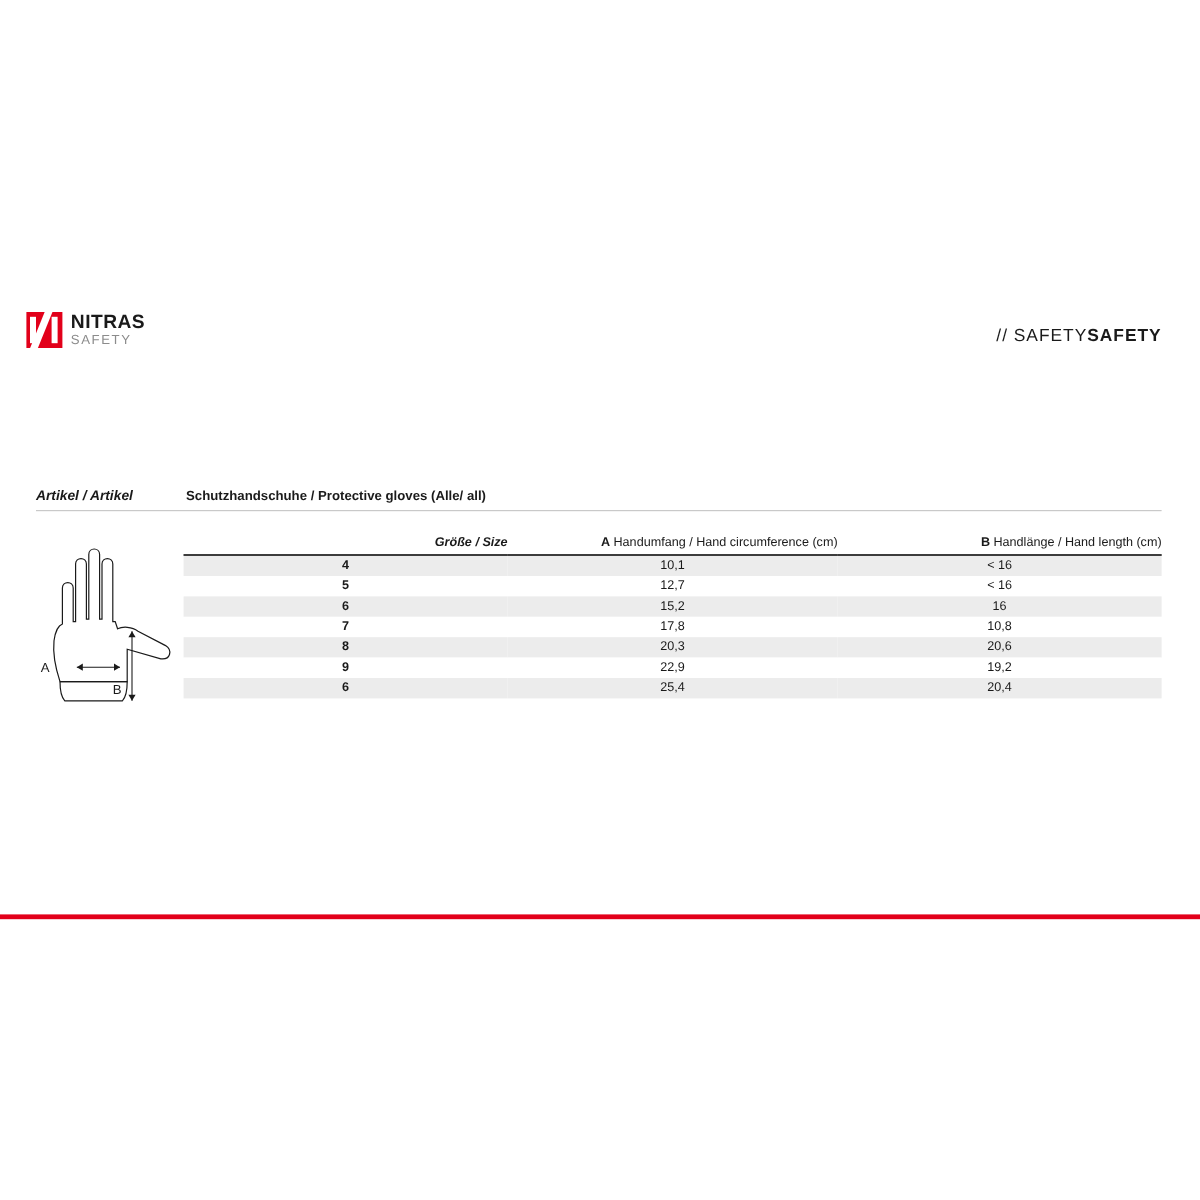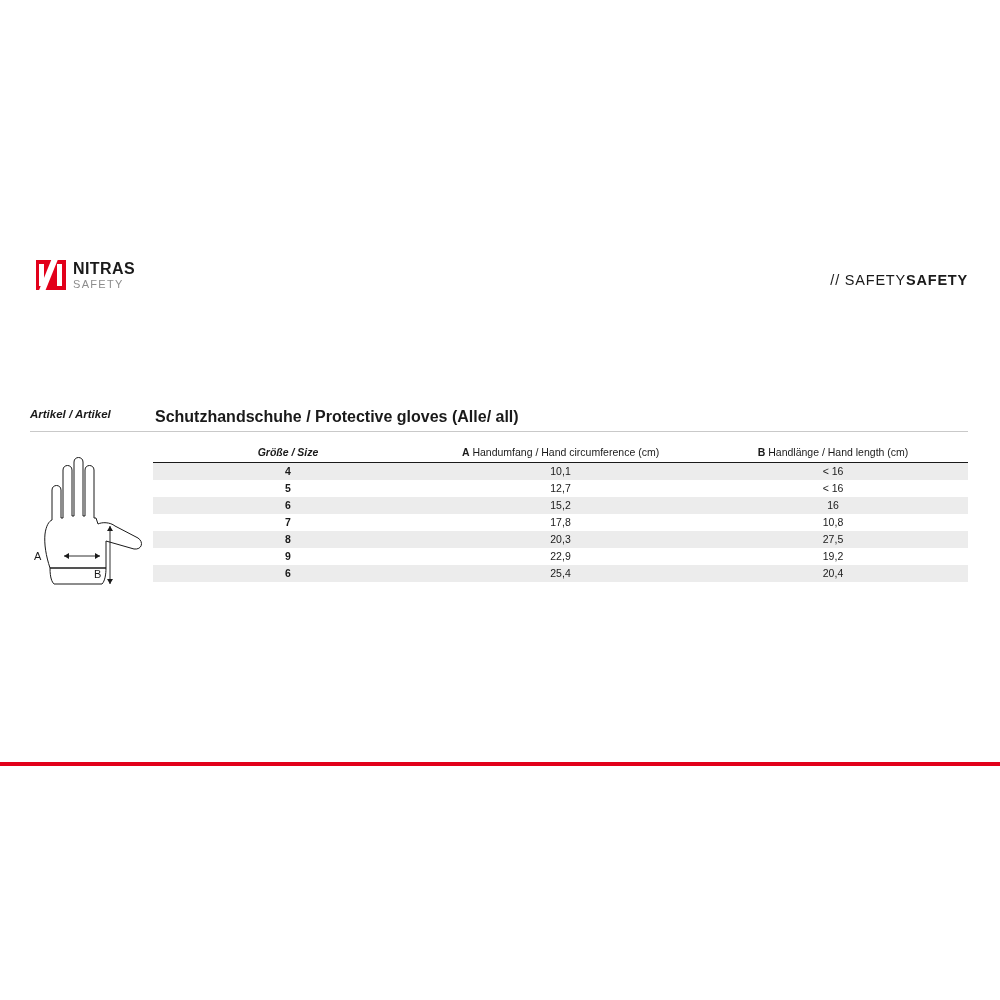--- a/index.html
+++ b/index.html
@@ -19,21 +19,21 @@
   
   .header {
     position: absolute;
     left: 0;
     top: 255px;
     width: 1000px;
     height: 60px;
   }
   .logo-block {
     position: absolute;
-    left: 36px;
+    left: 22px;
     top: 5px;
     display: flex;
     align-items: flex-start;
   }
   .logo-mark {
     width: 30px;
     height: 30px;
     background: #e2001a;
     position: relative;
     overflow: hidden;
@@ -102,21 +102,21 @@
     display: flex;
   }
   .article-label {
     width: 125px;
     font-size: 11.5px;
     font-weight: bold;
     font-style: italic;
     color: #1a1a1a;
   }
   .article-value {
-    font-size: 16px;
+    font-size: 11px;
     font-weight: bold;
     color: #1a1a1a;
   }
 
   
   .glove-figure {
     position: absolute;
     left: 20px;
     top: 438px;
     width: 150px;
@@ -130,21 +130,21 @@
     top: 443px;
     width: 815px;
     border-collapse: collapse;
     font-size: 10.5px;
   }
   .size-table th {
     font-size: 10.5px;
     font-weight: bold;
     padding: 3px 0 4px 0;
     border-bottom: 1px solid #1a1a1a;
-    text-align: center;
+    text-align: right;
     color: #1a1a1a;
     font-style: italic;
   }
   .size-table th.col-size { width: 270px; }
   .size-table th.col-a { width: 275px; font-style: normal; }
   .size-table th.col-b { width: 270px; font-style: normal; }
   .size-table th .unit { font-weight: normal; font-style: normal; }
   .size-table td {
     text-align: center;
     padding: 2px 0 3px 0;
@@ -260,21 +260,21 @@
         <td>16</td>
       </tr>
     <tr>
         <td class="size-cell">7</td>
         <td>17,8</td>
         <td>10,8</td>
       </tr>
     <tr>
         <td class="size-cell">8</td>
         <td>20,3</td>
-        <td>27,5</td>
+        <td>20,6</td>
       </tr>
     <tr>
         <td class="size-cell">9</td>
         <td>22,9</td>
         <td>19,2</td>
       </tr>
     <tr>
         <td class="size-cell">6</td>
         <td>25,4</td>
         <td>20,4</td>

